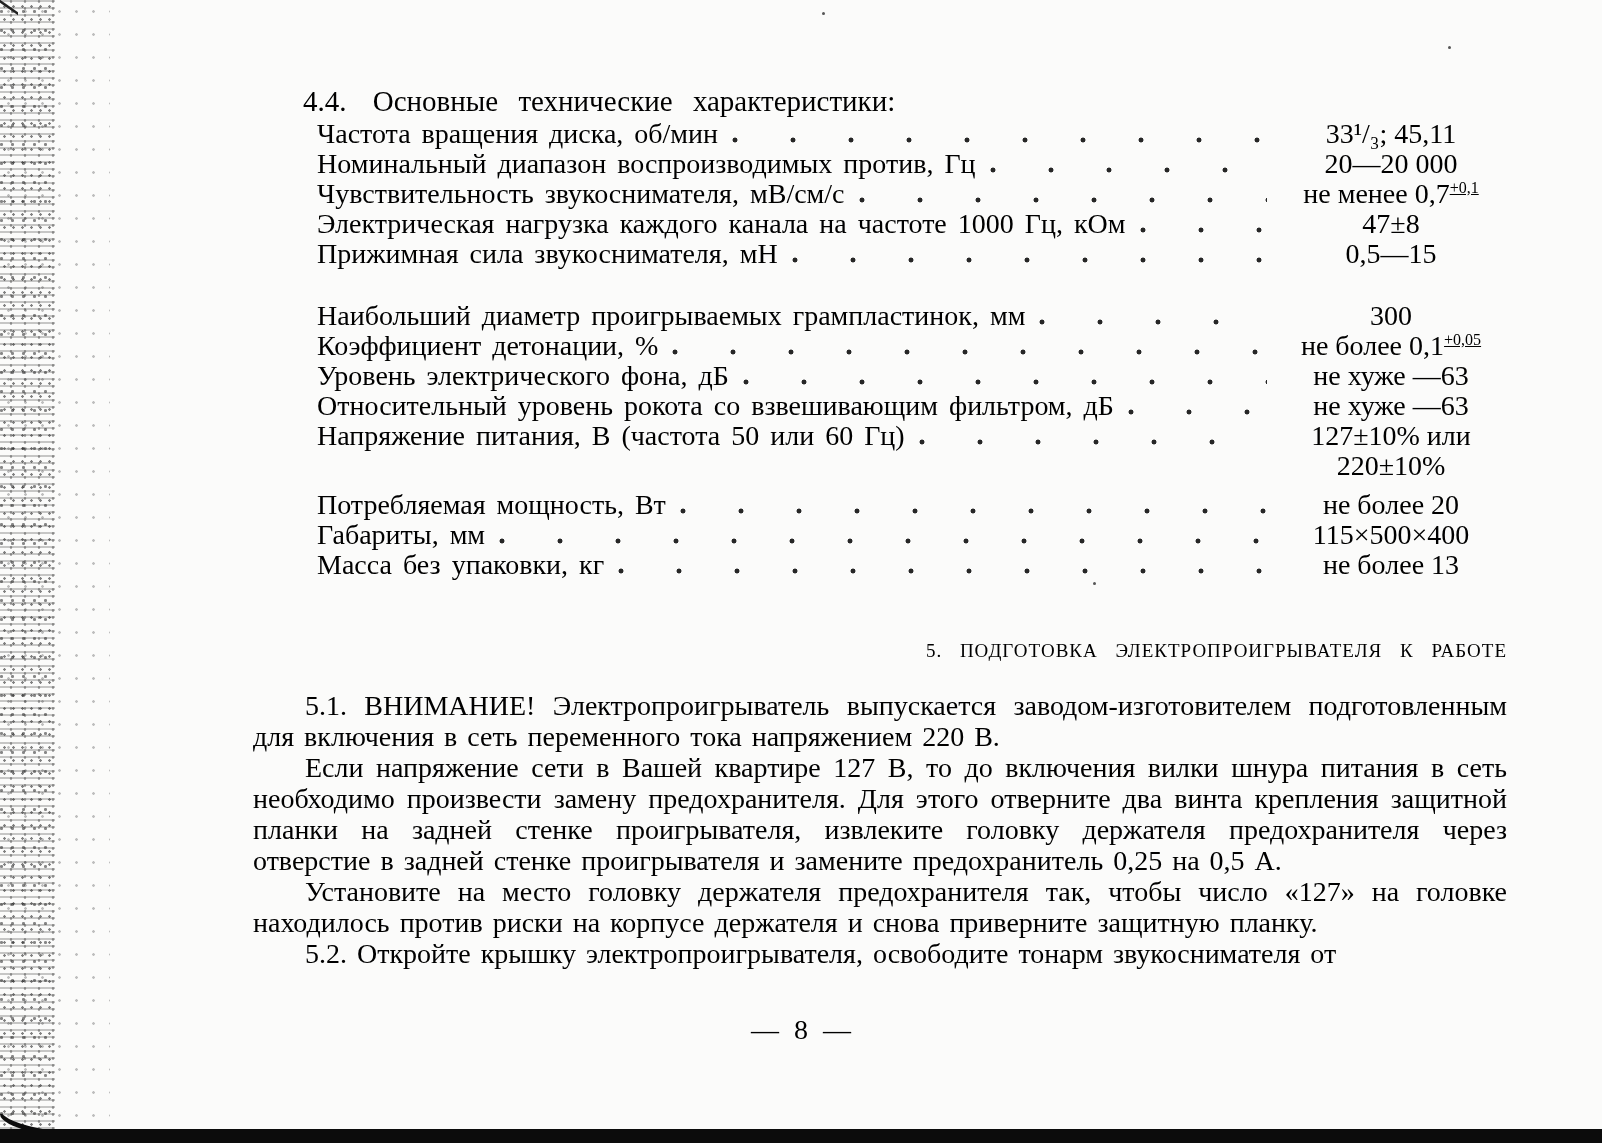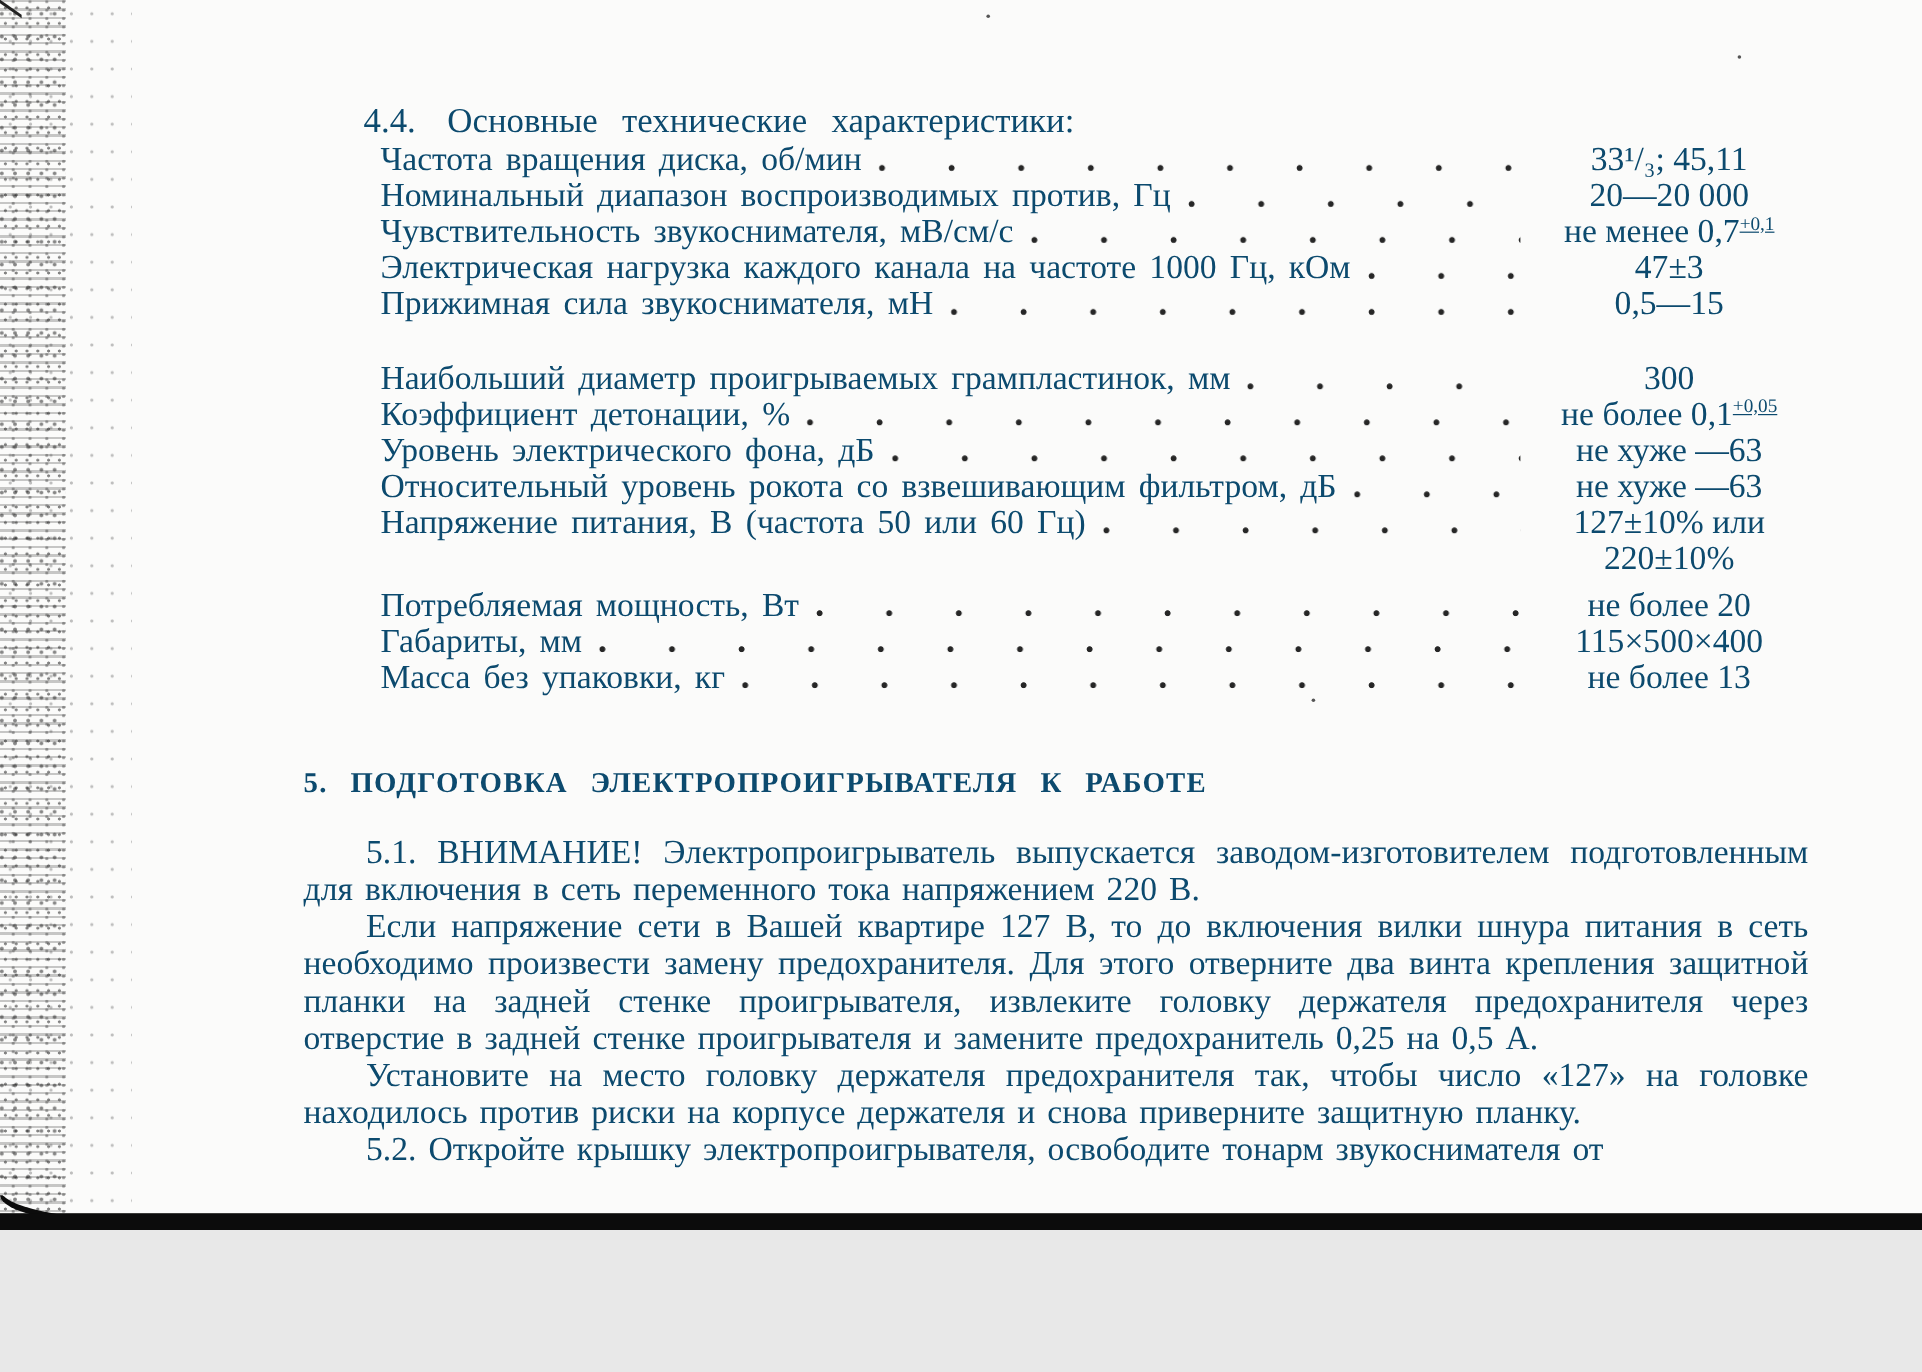--- a/index.html
+++ b/index.html
@@ -1,24 +1,24 @@
 <!DOCTYPE html>
 <html lang="ru"><head>
 <meta charset="utf-8">
 <style>
   html, body { margin: 0; padding: 0; }
   body { background: #e8e8e8; }
 
   .page {
     position: relative;
     width: 1602px;
-    height: 1025px;
+    height: 1143px;
     background: #fbfbfa;
     font-family: "Liberation Serif", "DejaVu Serif", serif;
-    color: #0c4a6e;
+    color: #000000;
     overflow: hidden;
   }
 
   
   .edge-noise {
     position: absolute;
     left: 0; top: 0; bottom: 0;
     width: 55px;
     background-image:
       radial-gradient(circle, rgba(30,30,30,.55) 1px, transparent 1.5px),
@@ -106,23 +106,23 @@
     flex-direction: column;
     align-items: center;
     text-align: center;
     white-space: nowrap;
   }
   .spec-value sup { font-size: 16px; line-height: 0; text-decoration: underline; }
 
   
   .sec5-heading {
     margin-top: 60px;
-    text-align: left;
-    font-weight: bold;
-    font-size: 24px;
+    text-align: right;
+    font-weight: normal;
+    font-size: 19px;
     letter-spacing: 1px;
     word-spacing: 12px;
   }
 
   .paragraphs { margin-top: 28px; }
   .para {
     font-size: 28px;
     line-height: 31px;
     text-align: justify;
     text-indent: 52px;
@@ -183,21 +183,21 @@
           <span class="leader"></span>
           <span class="spec-value">
               <span><span>не менее 0,7</span><sup>+0,1</sup></span>
             </span>
         </div>
 
         <div class="spec-row">
           <span class="spec-label">Электрическая нагрузка каждого канала на частоте 1000 Гц, кОм</span>
           <span class="leader"></span>
           <span class="spec-value">
-              <span><span>47±3</span><sup></sup></span>
+              <span><span>47±8</span><sup></sup></span>
             </span>
         </div>
 
         <div class="spec-row">
           <span class="spec-label">Прижимная сила звукоснимателя, мН</span>
           <span class="leader"></span>
           <span class="spec-value">
               <span><span>0,5—15</span><sup></sup></span>
             </span>
         </div>

